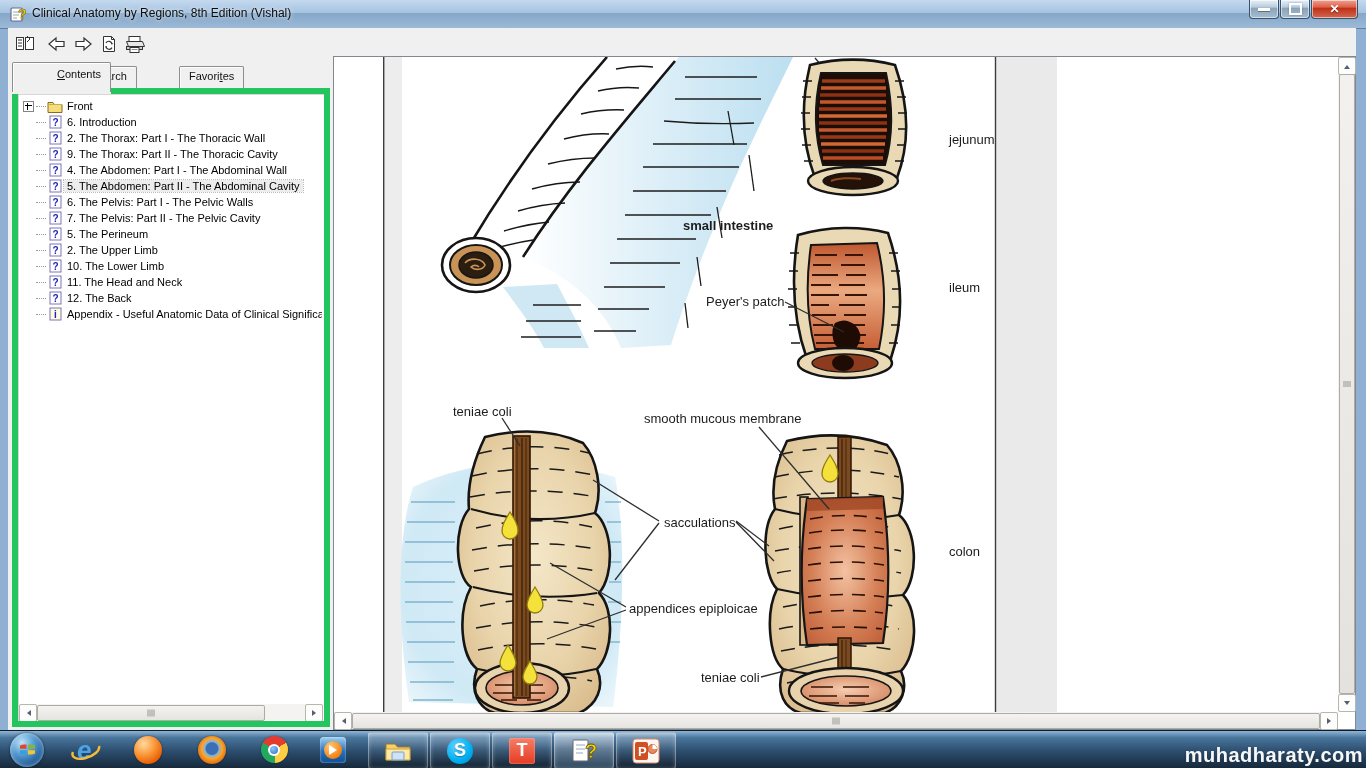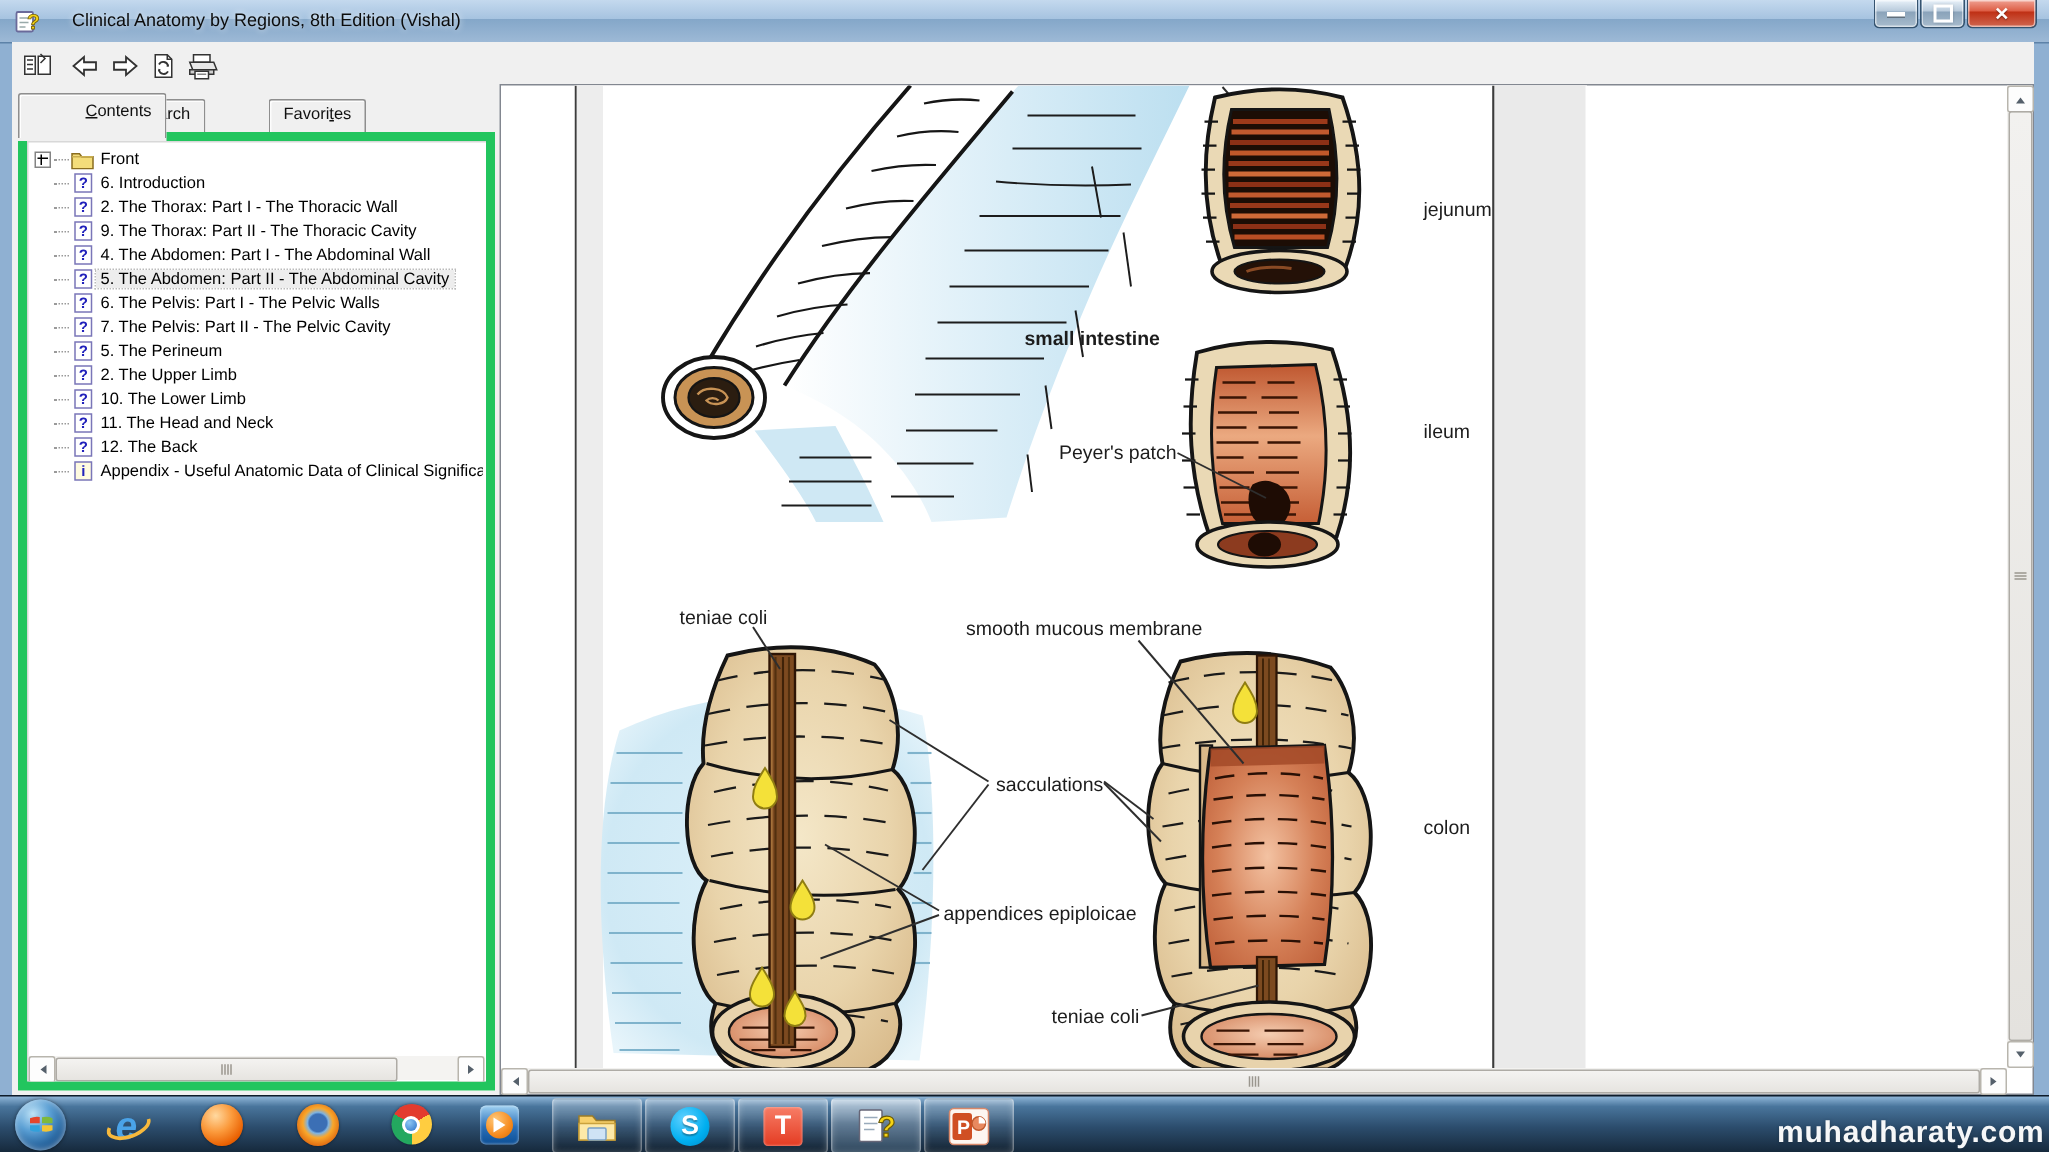--- a/index.html
+++ b/index.html
@@ -7,21 +7,21 @@
   .stage{position:absolute;inset:0;width:1366px;height:768px;background:#7da0c4;}
 
   
   .win{position:absolute;left:0;top:0;width:1366px;height:731px;
     background:linear-gradient(180deg,#b9d2ea 0,#9dbbda 27px,#8fb0d2 28px,#8fb0d2 100%);}
   .titlebar{position:absolute;left:0;top:0;width:100%;height:28px;
     background:linear-gradient(180deg,#c4d9ee 0,#a6c3e0 45%,#84a7c9 46%,#9db9d6 100%);
     border-bottom:1px solid #5d82a8;}
   .title-ico{position:absolute;left:9px;top:5px;width:18px;height:18px;}
   .title-text{position:absolute;left:32px;top:6px;font-size:12px;color:#0c0c0c;
-    text-shadow:0 0 4px rgba(255,255,255,.9);white-space:nowrap;margin-left:16px;}
+    text-shadow:0 0 4px rgba(255,255,255,.9);white-space:nowrap;}
   .winbtns{position:absolute;right:8px;top:0;display:flex;}
   .wbtn{height:18px;border:1px solid #35536f;border-top:none;border-radius:0 0 4px 4px;
     display:flex;align-items:center;justify-content:center;color:#fff;font-size:10px;
     background:linear-gradient(180deg,#e8f1f9 0,#b9cbdc 40%,#8aa3ba 45%,#a8bccd 100%);
     box-shadow:inset 0 0 0 1px rgba(255,255,255,.55);margin-left:1px;}
   .wbtn.min,.wbtn.max{width:28px;color:#223;}
   .wbtn.close{width:45px;
     background:linear-gradient(180deg,#f6b0a5 0,#e2654f 40%,#c33télé 0,#c4331b 45%,#d8745e 100%);
     background:linear-gradient(180deg,#f0a294 0,#dd5e45 40%,#bf3015 45%,#d06750 100%);}
   .glyph-min{width:12px;height:3px;background:#fff;box-shadow:0 1px 0 rgba(0,0,0,.35);}

